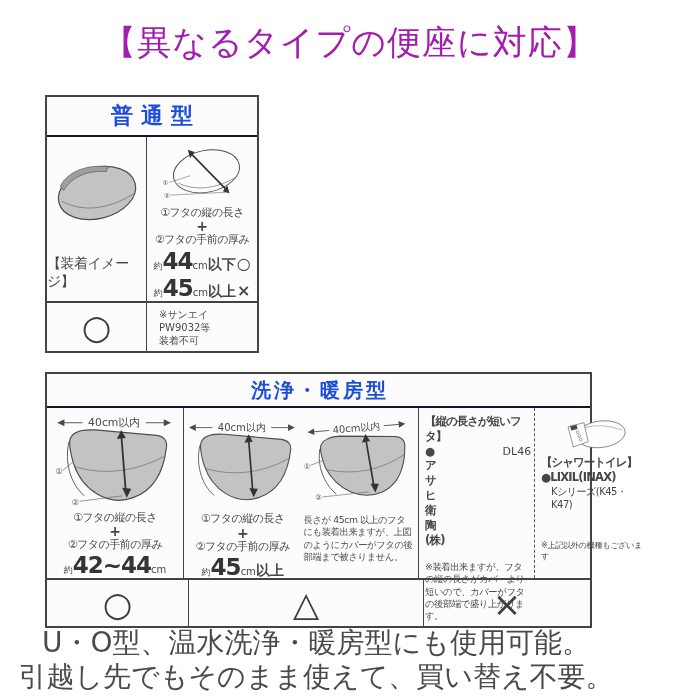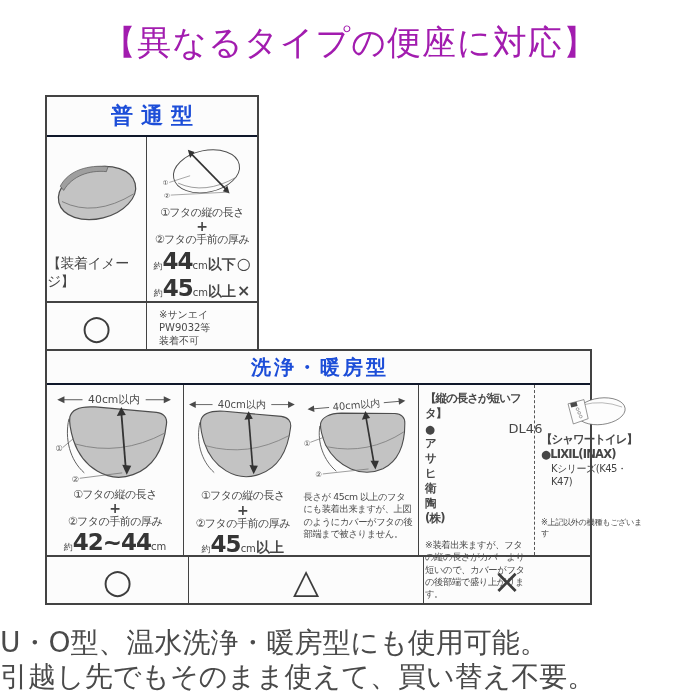--- a/index.html
+++ b/index.html
@@ -6,21 +6,21 @@
   html,body { width:700px; height:700px; background:#ffffff; overflow:hidden;
     font-family:"DejaVu Sans","Liberation Sans",sans-serif; color:#464646; }
   .page { position:relative; width:700px; height:700px; background:#ffffff; }
 
   .title { position:absolute; top:20px; left:0; width:700px; text-align:center;
     font-size:34px; font-weight:500; letter-spacing:1px; color:#a21caf; }
 
   
   .tbl { position:absolute; background:#fcfcfc; border:2px solid #434343; }
   .tbl-normal { left:45px; top:95px; width:214px; height:258px; }
-  .tbl-wash   { left:45px; top:349px; width:547px; height:256px; }
+  .tbl-wash   { left:45px; top:372px; width:547px; height:256px; }
 
   .tbl-head { display:flex; align-items:center; justify-content:center;
     border-bottom:2px solid #0f172a; font-weight:bold; color:#1d4ed8; }
   .tbl-normal .tbl-head { height:40px; font-size:22px; letter-spacing:8px; padding-left:8px; }
   .tbl-wash   .tbl-head { height:34px; font-size:20px; letter-spacing:3px; padding-left:3px; }
 
   
   .n-body { display:flex; height:164px; }
   .n-left { width:100px; border-right:1.5px solid #434343; display:flex;
     flex-direction:column; align-items:center; }
@@ -51,34 +51,34 @@
   .w-col5 { flex:1; padding:4px 4px 16px 6px; align-items:flex-start; }
   .w-imgs23 { display:flex; }
   .w-txt23 { display:flex; }
   .w-txt23-left { width:118px; }
   .w-txt23-right { width:117px; padding:2px 4px 0 2px; }
   .w-note { font-size:9.3px; line-height:1.32; text-align:left; color:#4a4a4a; letter-spacing:-0.4px; }
   .w-size-row { display:flex; align-items:baseline; justify-content:center; }
   .w-title { font-size:11.5px; font-weight:600; letter-spacing:-1px; margin-top:2px; }
   .w-brand-row { display:flex; align-items:baseline;gap:44px; }
   .w-brand { font-size:11.5px; font-weight:600; letter-spacing:-0.8px; }
-  .w-model { font-size:13px; margin-left:20px; }
+  .w-model { font-size:11px; margin-left:14px; }
   .w-model-line { font-size:10px; margin:1px 0 16px 10px; letter-spacing:-0.5px; }
   .w-note4 { margin-top:13px; }
   .w-note5 { margin-top:14px; font-size:8.2px; }
 
   .w-foot { display:flex; height:50px; border-top:2px solid #434343; }
   .w-foot-c { display:flex; align-items:center; justify-content:center; }
   .w-foot-1 { width:142px; border-right:1.5px solid #434343; }
   .w-foot-2 { width:235px; border-right:1.5px solid #434343; }
   .w-foot-3 { flex:1; }
   .big-sym { font-size:34px; font-weight:500; color:#3d3d3d; line-height:1; }
 
   
-  .footer { position:absolute; top:626px; left:0; width:632px; text-align:left;
+  .footer { position:absolute; top:626px; left:0; width:632px; text-align:center;
     font-size:28px; line-height:1.22; color:#4a4a4a; letter-spacing:0px; }
 
   svg { display:block; }
   svg text { fill:#4a4a4a; }
 </style>
 </head>
 <body>
 
 <div class="page">
 

